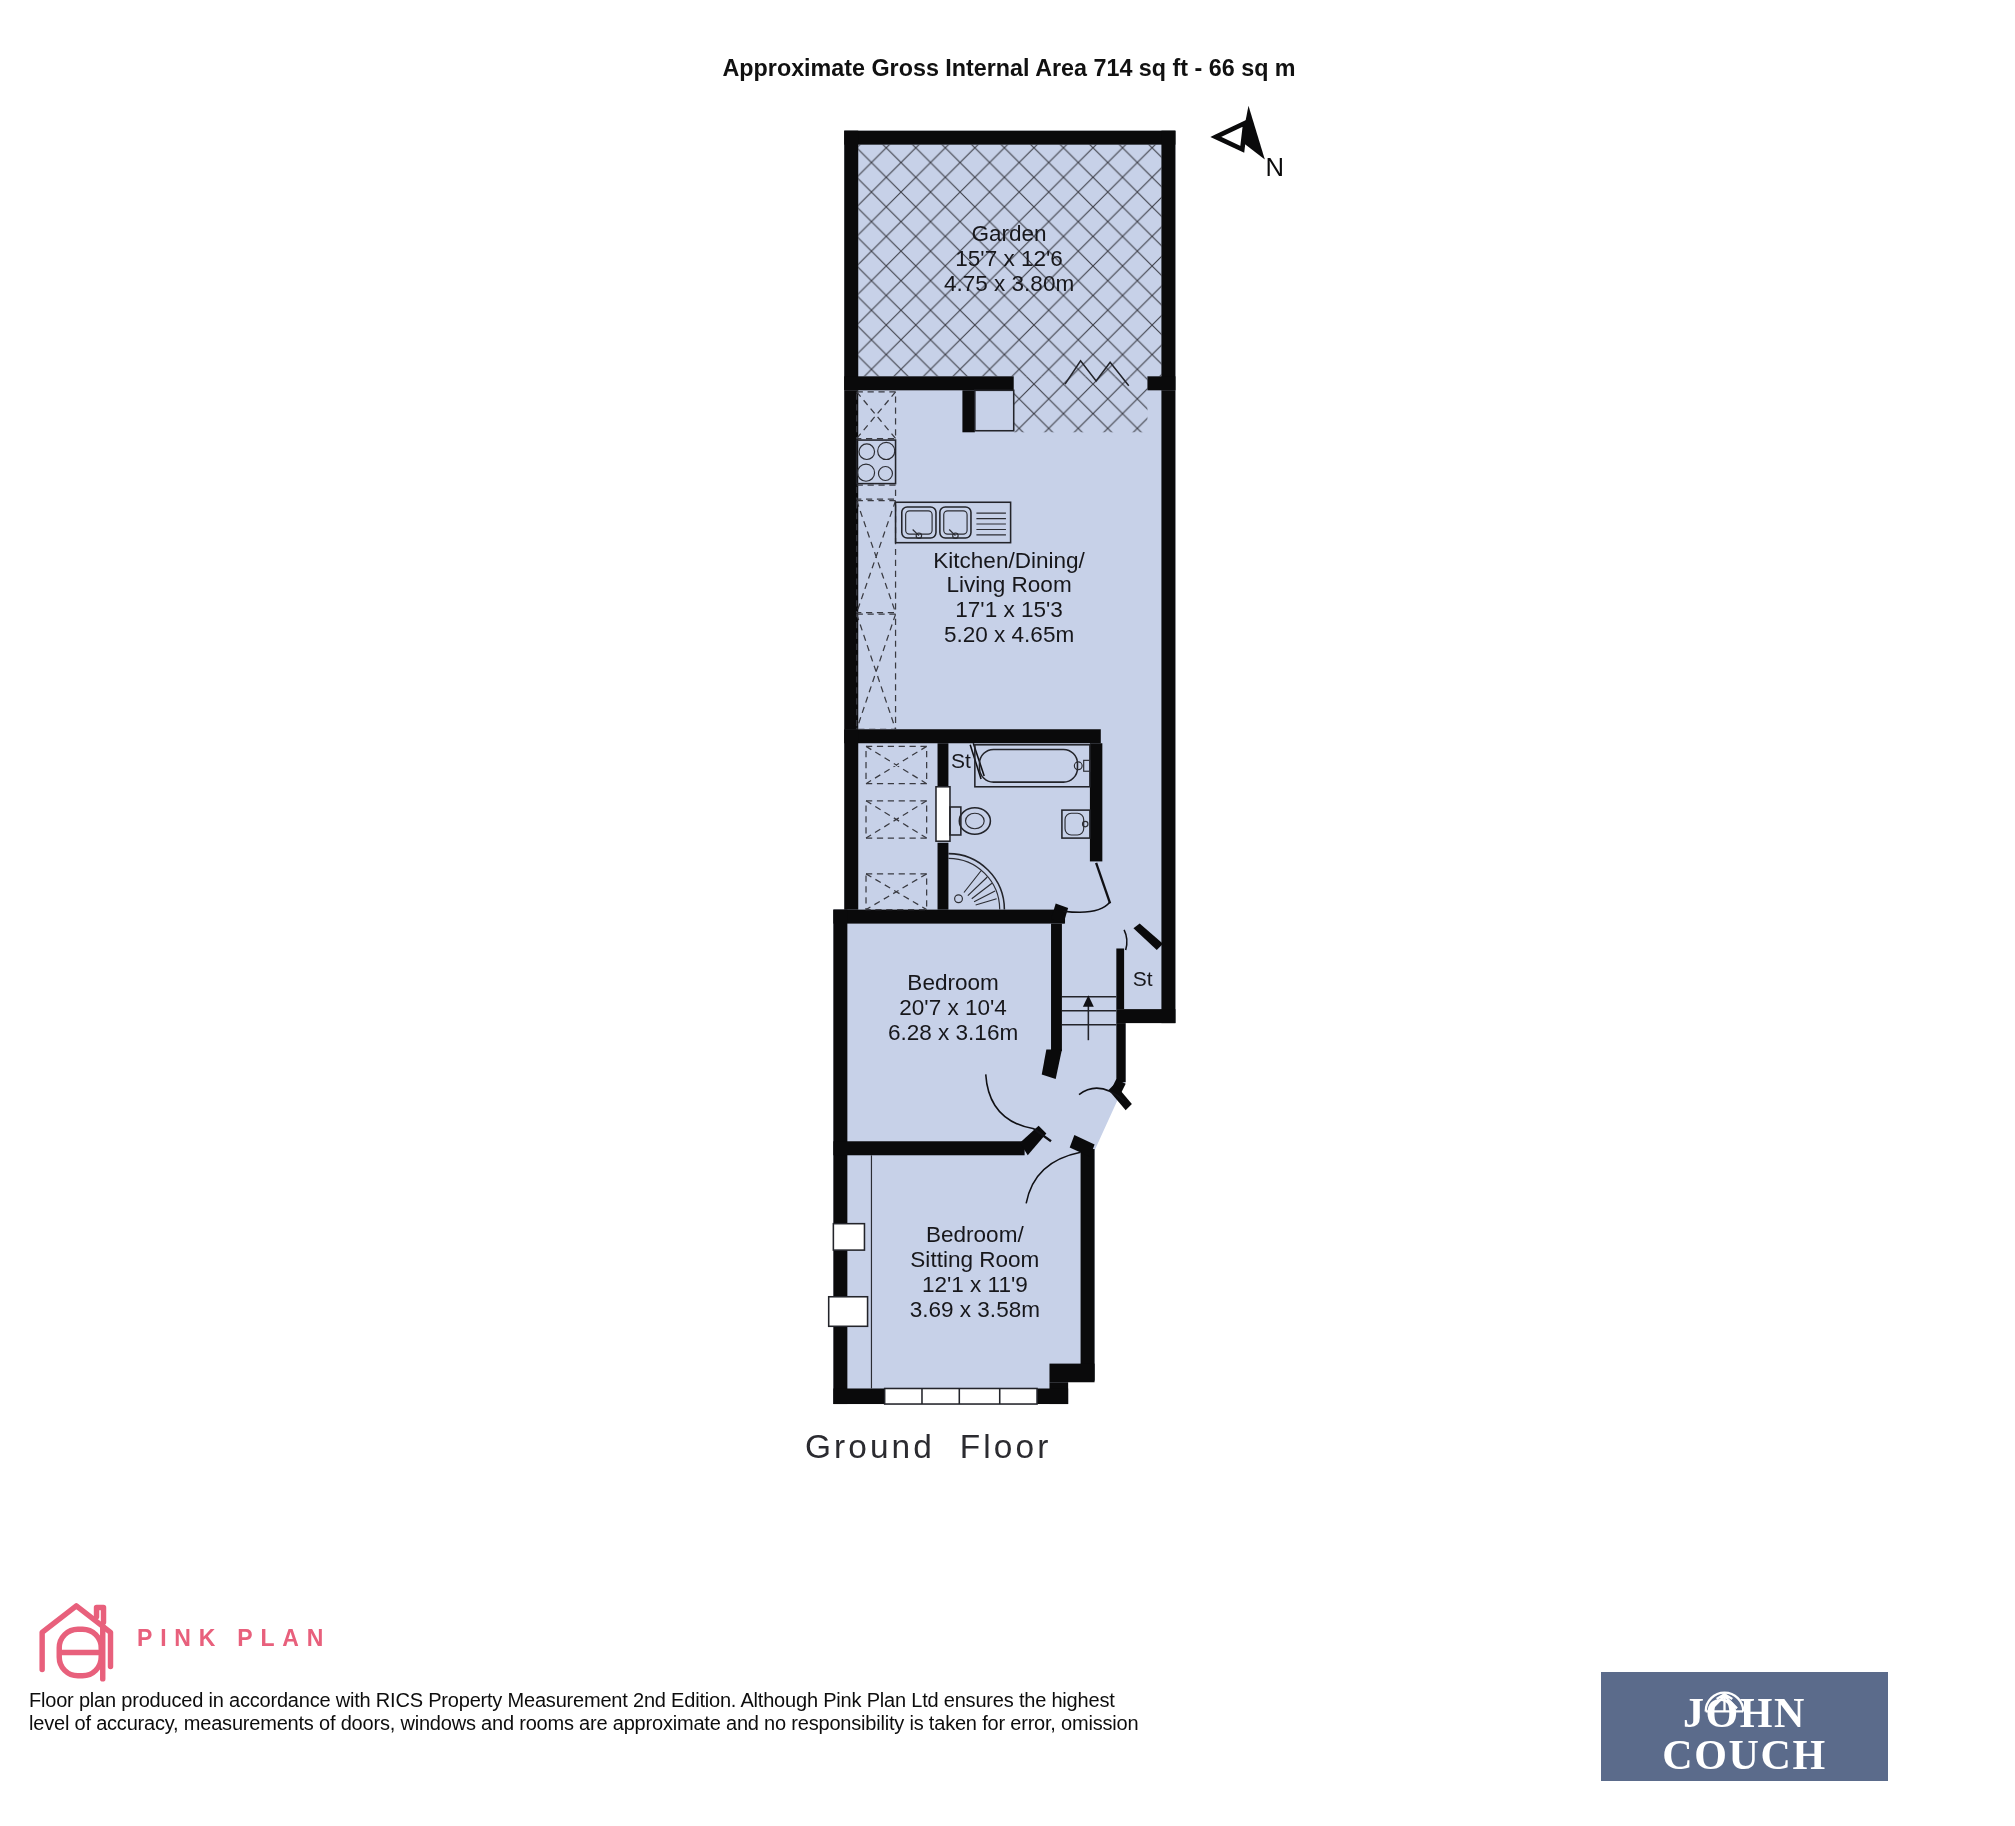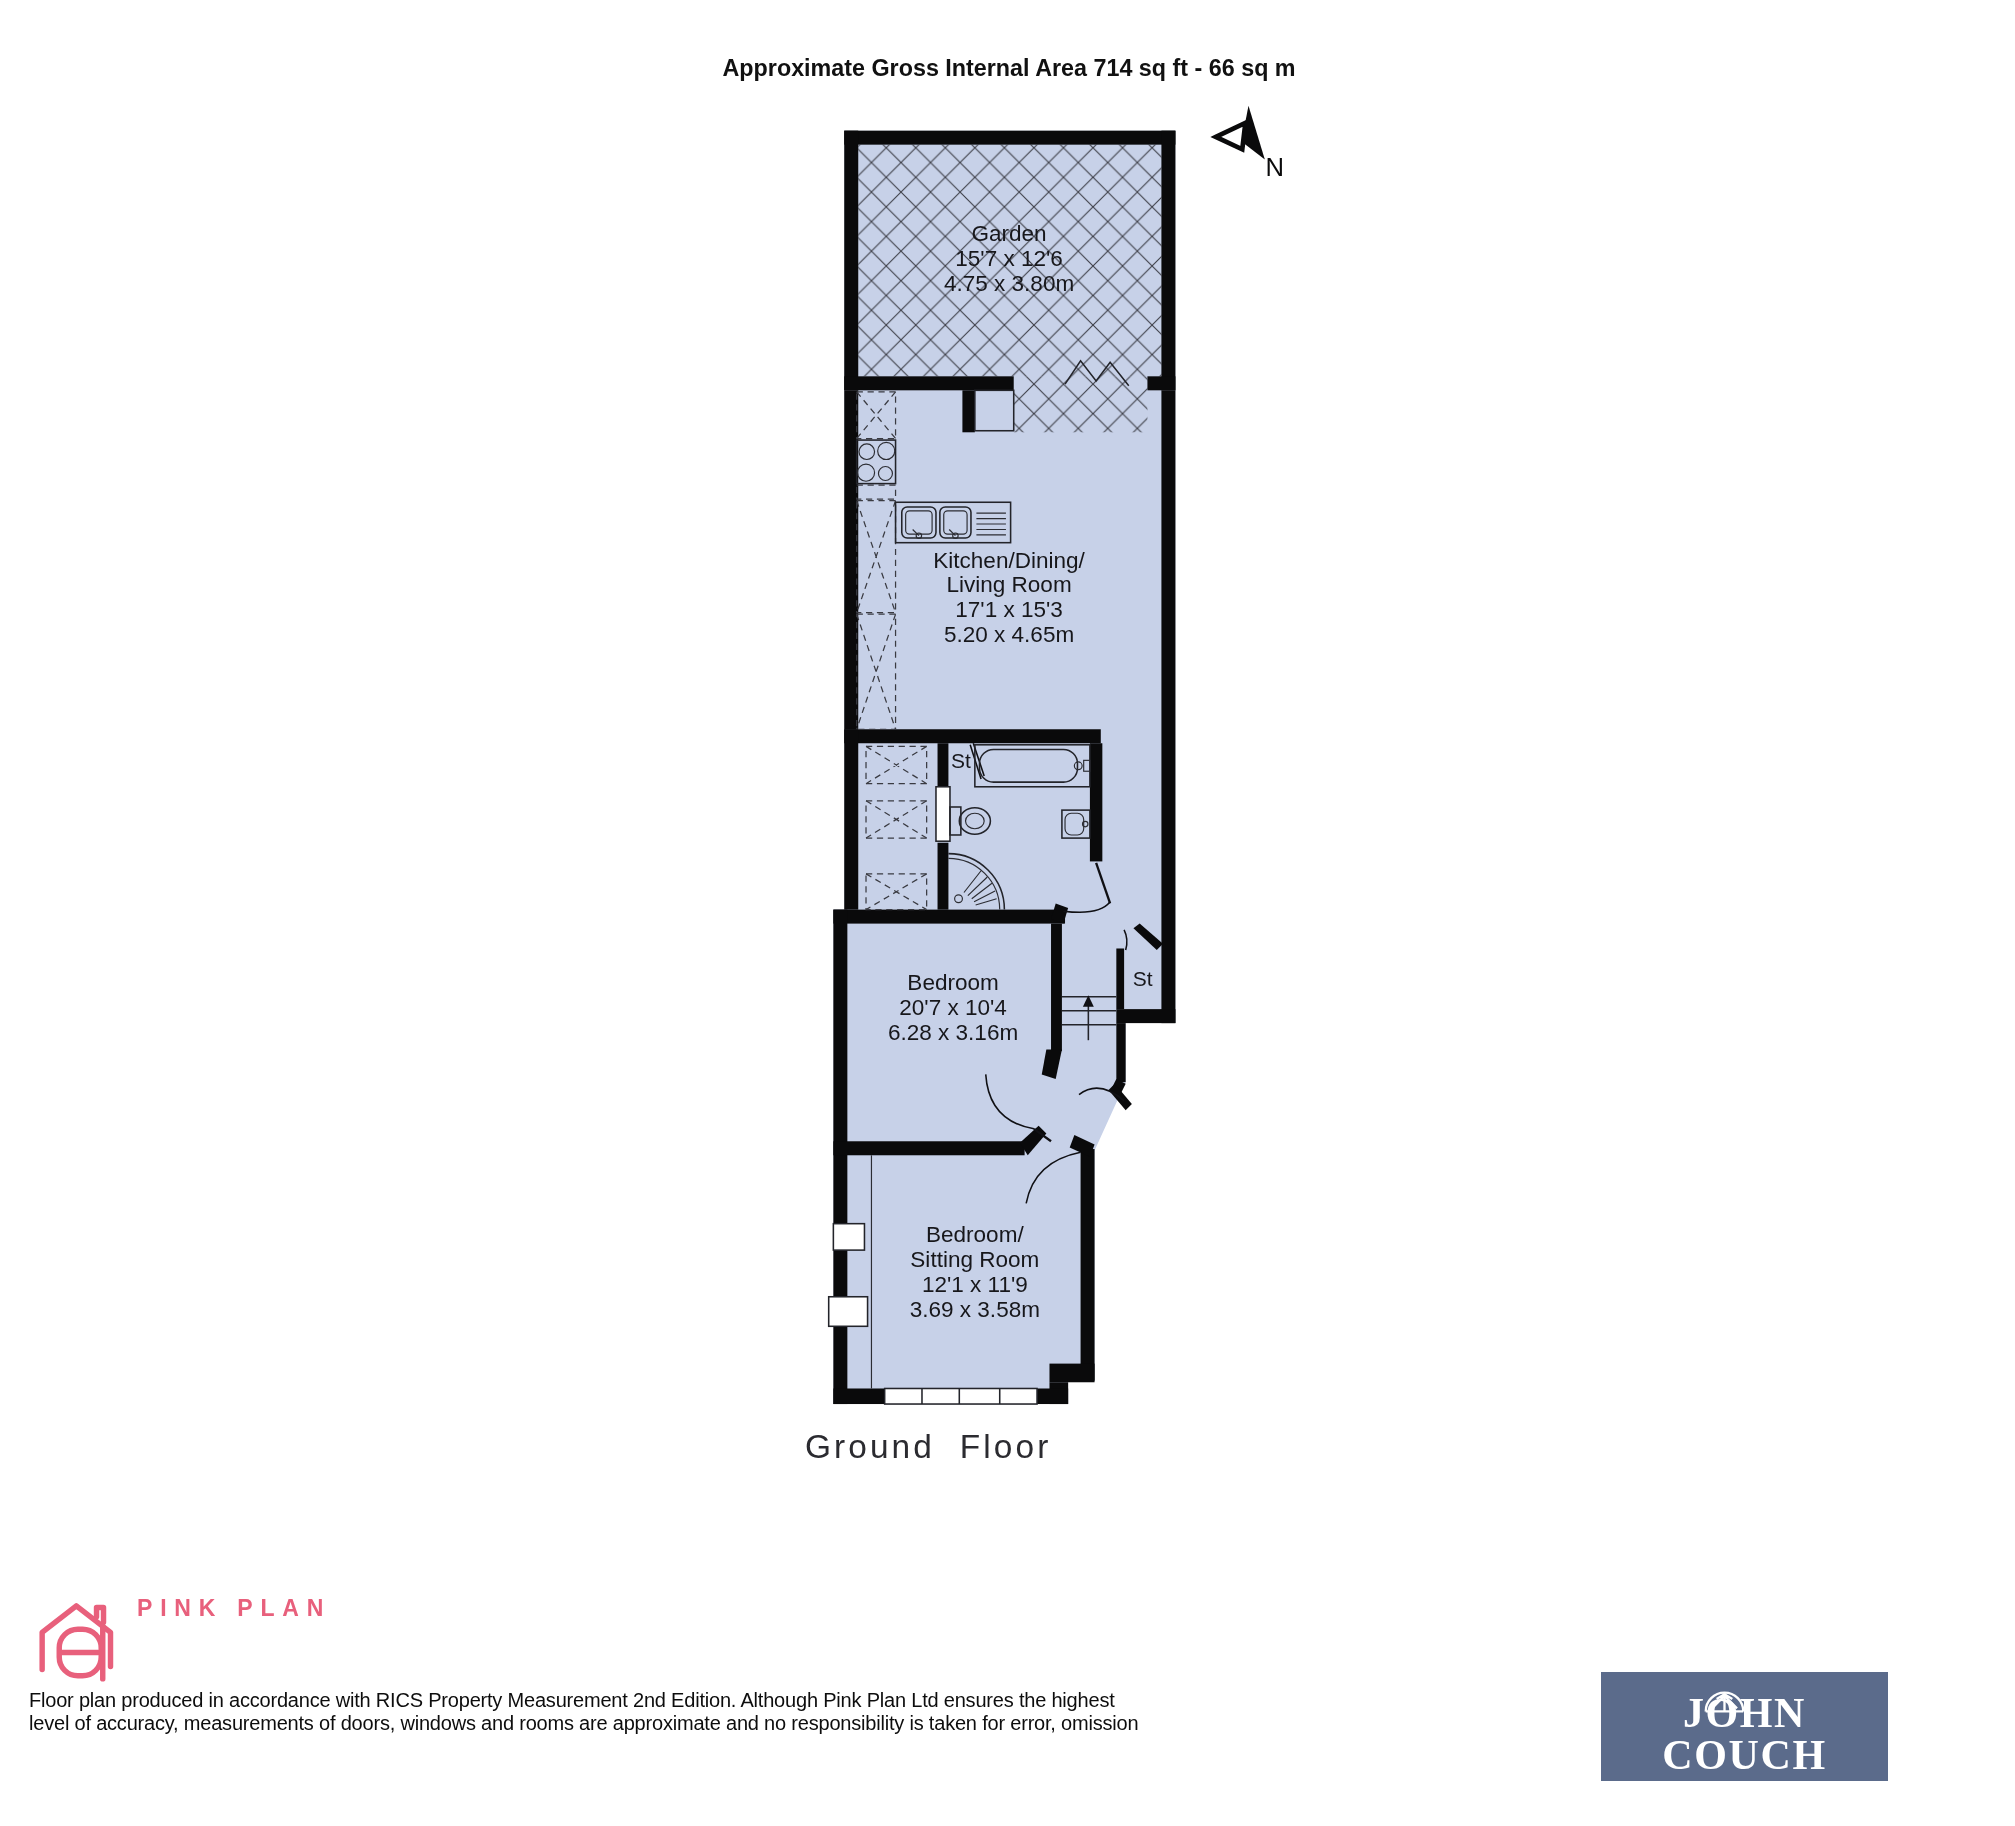--- a/index.html
+++ b/index.html
@@ -15,21 +15,21 @@
   .arc{fill:none;stroke:#101014;stroke-width:2;}
   .leaf{stroke:#101014;stroke-width:3;fill:none;}
   .whitebox{fill:#ffffff;stroke:#23242a;stroke-width:2;}
   .rlabel{font-family:"Liberation Sans",sans-serif;font-size:29px;fill:#17171b;text-anchor:middle;}
   .stlabel{font-family:"Liberation Sans",sans-serif;font-size:27px;fill:#17171b;text-anchor:middle;}
   .title-text{font-family:"Liberation Sans",sans-serif;font-size:30px;font-weight:bold;fill:#111;text-anchor:middle;}
   .nlabel{font-family:"Liberation Sans",sans-serif;font-size:33px;fill:#0a0a0b;}
   .gfloor{font-family:"Liberation Sans",sans-serif;font-size:43px;fill:#2b2b30;text-anchor:middle;letter-spacing:4px;word-spacing:16px;}
 
   
-  .pinkplan{position:absolute;left:31px;top:1595px;display:flex;align-items:flex-start;gap:20px;}
+  .pinkplan{position:absolute;left:31px;top:1595px;display:flex;align-items:center;gap:20px;}
   .pinkplan .brand-text{font-size:23px;font-weight:600;letter-spacing:7.8px;color:#e8607c;}
 
   
   .disclaimer{position:absolute;left:29px;top:1689px;width:1166px;font-size:20px;line-height:23px;color:#0d0d0d;letter-spacing:-0.2px;}
   .disclaimer div{white-space:nowrap;}
 
   
   .agentbox{position:absolute;left:1601px;top:1672px;width:287px;height:109px;background:#5b6b8b;color:#ffffff;text-align:center;overflow:hidden;}
   .agent-name{font-family:"Liberation Serif",serif;font-size:42px;font-weight:700;letter-spacing:1.6px;margin-top:20px;line-height:42px;}
   .agent-tag{font-family:"Liberation Sans",sans-serif;font-size:18px;font-weight:400;letter-spacing:10px;color:#86efac;margin-top:17px;}

